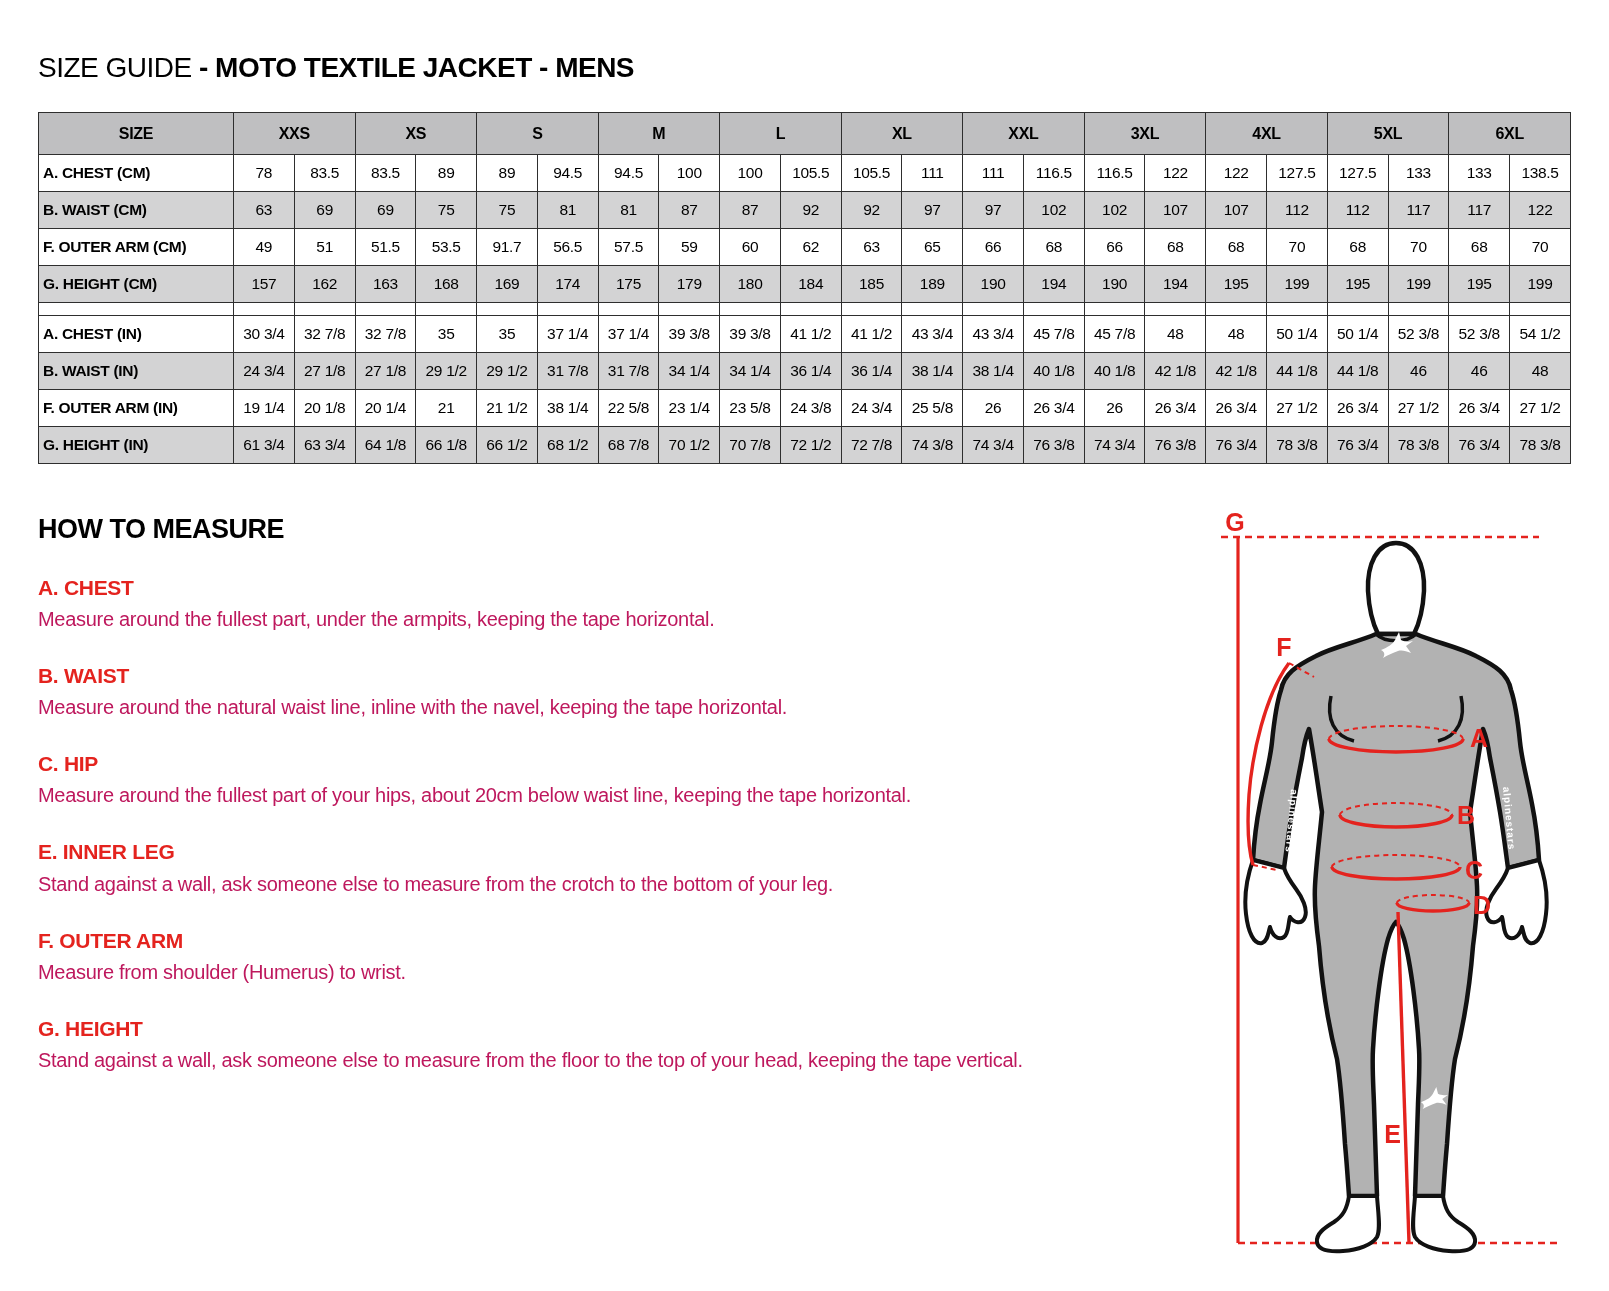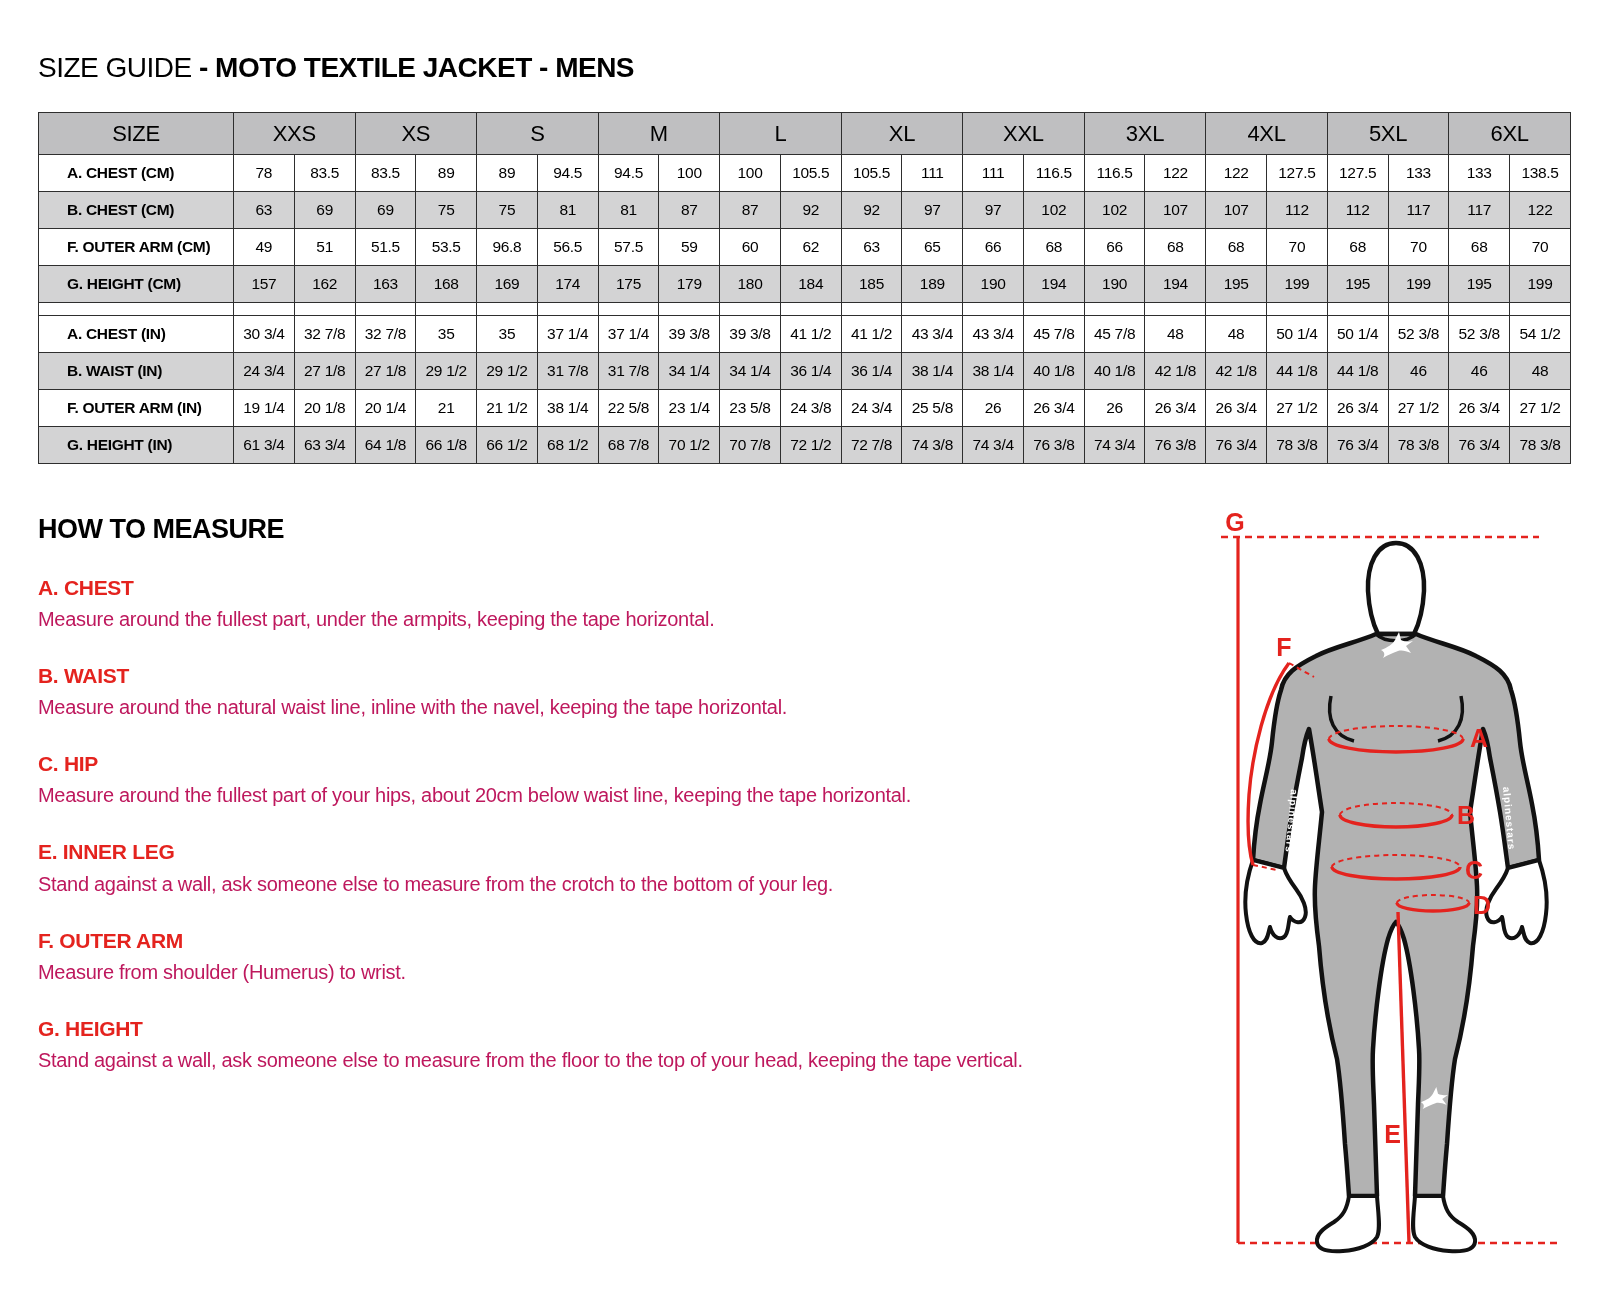--- a/index.html
+++ b/index.html
@@ -17,23 +17,23 @@
   .title{position:absolute;left:38px;top:52px;font-size:28px;letter-spacing:-0.5px;white-space:nowrap;}
   .title .t-bold{font-weight:bold;}
 
   table.size-table{
     position:absolute;left:38px;top:112px;width:1533px;
     border-collapse:collapse;table-layout:fixed;
   }
   .size-table th,.size-table td{
     border:1px solid var(--border);text-align:center;padding:0;overflow:hidden;white-space:nowrap;
   }
-  .size-table thead th{height:41px;background:var(--header-bg);font-size:22px;font-weight:normal;letter-spacing:-0.3px;}
+  .size-table thead th{height:41px;background:var(--header-bg);font-size:16px;font-weight:bold;letter-spacing:-0.3px;}
   .size-table td{height:36px;font-size:15.5px;background:#fff;letter-spacing:-0.3px;}
-  .size-table td.label{text-align:left;padding-left:28px;font-weight:bold;font-size:15.5px;}
+  .size-table td.label{text-align:left;padding-left:4px;font-weight:bold;font-size:15.5px;}
   .size-table tr.gray td{background:var(--alt-bg);}
   .size-table tr.gap td{height:12px;background:#fff;}
 
   .htm-heading{position:absolute;left:38px;top:514px;font-size:27px;font-weight:bold;letter-spacing:-0.5px;}
   .sections{position:absolute;left:38px;top:576px;width:1150px;}
   .m-label{color:var(--red);font-weight:bold;font-size:21px;line-height:1.15;margin-bottom:7px;letter-spacing:-0.3px;}
   .m-text{font-size:20px;line-height:1.2;margin-bottom:33px;color:#be185d;letter-spacing:-0.3px;}
 
   .figure{position:absolute;left:1185px;top:493px;width:424px;height:800px;}
   .outline{fill:none;stroke:#111;}
@@ -111,21 +111,21 @@
         <td>116.5</td>
         <td>122</td>
         <td>122</td>
         <td>127.5</td>
         <td>127.5</td>
         <td>133</td>
         <td>133</td>
         <td>138.5</td>
       </tr>
       <tr class="gray">
-        <td class="label">B. CHEST (CM)</td>
+        <td class="label">B. WAIST (CM)</td>
         <td>63</td>
         <td>69</td>
         <td>69</td>
         <td>75</td>
         <td>75</td>
         <td>81</td>
         <td>81</td>
         <td>87</td>
         <td>87</td>
         <td>92</td>
@@ -141,21 +141,21 @@
         <td>117</td>
         <td>117</td>
         <td>122</td>
       </tr>
       <tr>
         <td class="label">F. OUTER ARM (CM)</td>
         <td>49</td>
         <td>51</td>
         <td>51.5</td>
         <td>53.5</td>
-        <td>96.8</td>
+        <td>91.7</td>
         <td>56.5</td>
         <td>57.5</td>
         <td>59</td>
         <td>60</td>
         <td>62</td>
         <td>63</td>
         <td>65</td>
         <td>66</td>
         <td>68</td>
         <td>66</td>

